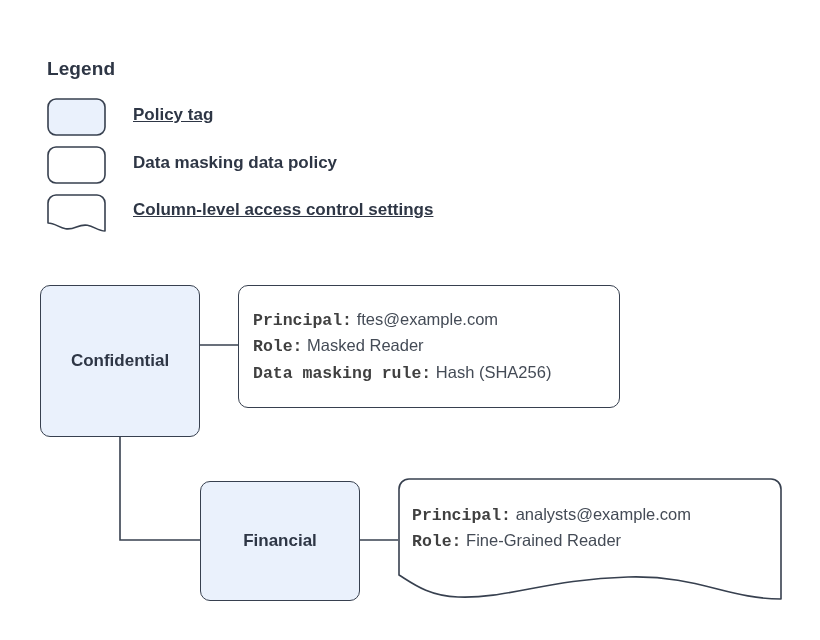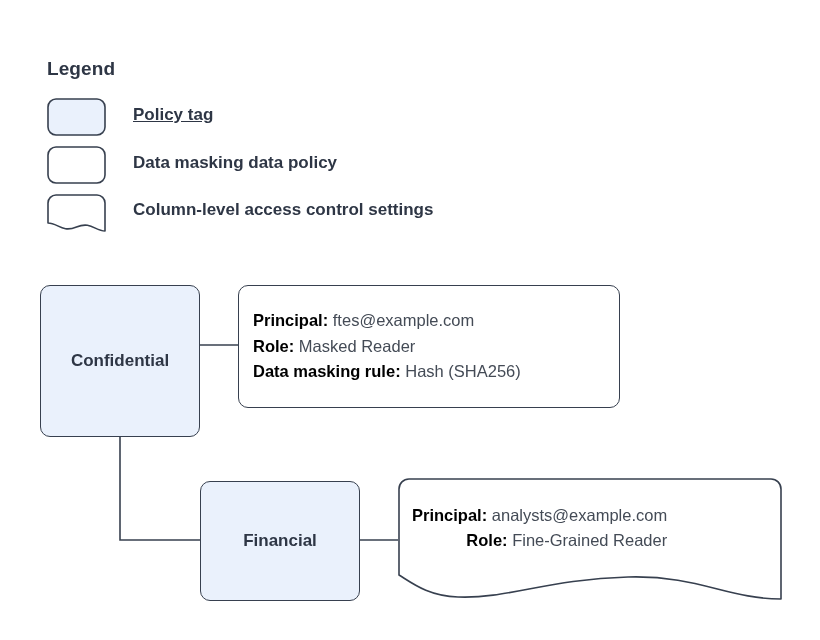--- a/index.html
+++ b/index.html
@@ -52,21 +52,21 @@
     position: absolute;
     left: 86px;
     top: 8px;
     white-space: nowrap;
     font-size: 17px;
     font-weight: bold;
     color: #2e3645;
   }
   #legend-row-policy-tag .legend-label { top: 7px; text-decoration: underline; }
   #legend-row-masking    .legend-label { top: 7px; }
-  #legend-row-column     .legend-label { top: 6px; }
+  #legend-row-column     .legend-label { top: 6px; text-decoration: underline; }
 
   
   .tag-node {
     position: absolute;
     background: #eaf1fc;
     border: 1.6px solid #37404f;
     border-radius: 10px;
     box-sizing: border-box;
     display: flex;
     align-items: center;
@@ -114,43 +114,43 @@
     justify-content: center;
     gap: 2px;
   }
   .detail-line {
     font-size: 16.5px;
     color: #444b56;
     white-space: nowrap;
     line-height: 1.42;
   }
   .detail-line b {
-    color: #000000;
-    font-weight: bold;
+    color: #404040;
+    font-weight: bold;
+    font-family: Liberation Mono, monospace;
   }
 
   
   #detail-box-financial {
     left: 398px;
     top: 478px;
     width: 384px;
     height: 124px;
   }
   #detail-box-financial .wave-svg {
     position: absolute;
     left: 0;
     top: 0;
     width: 384px;
     height: 124px;
     display: block;
   }
   #detail-box-financial .detail-lines {
     left: 14px;
     top: -12px;
-    align-items: flex-end;
   }
 
   
   #connectors {
     position: absolute;
     left: 0;
     top: 0;
     width: 820px;
     height: 640px;
     pointer-events: none;

